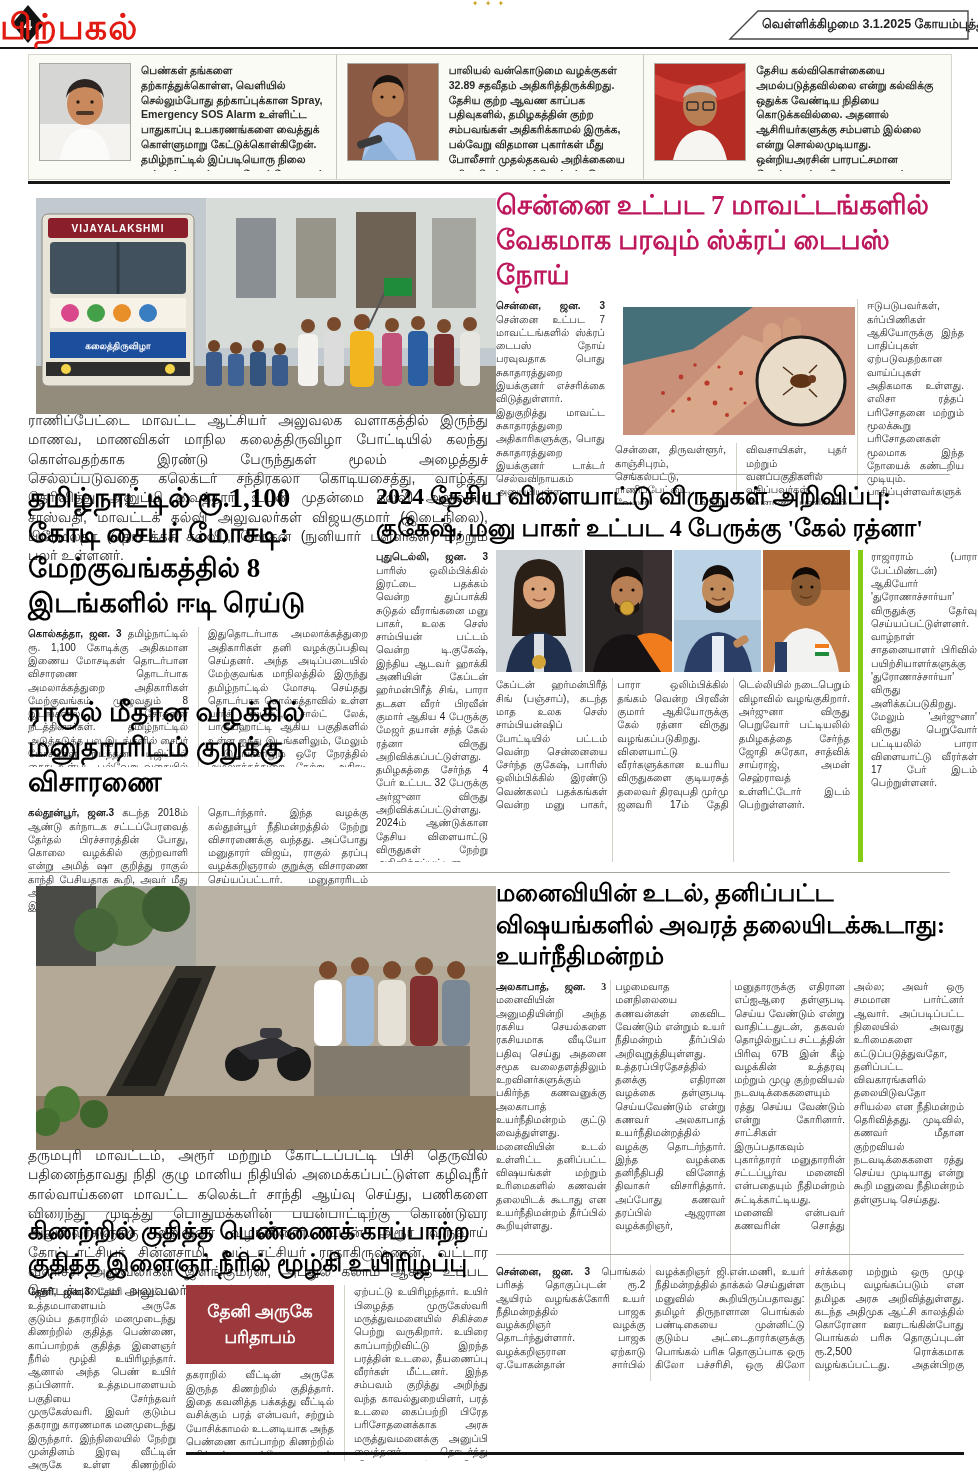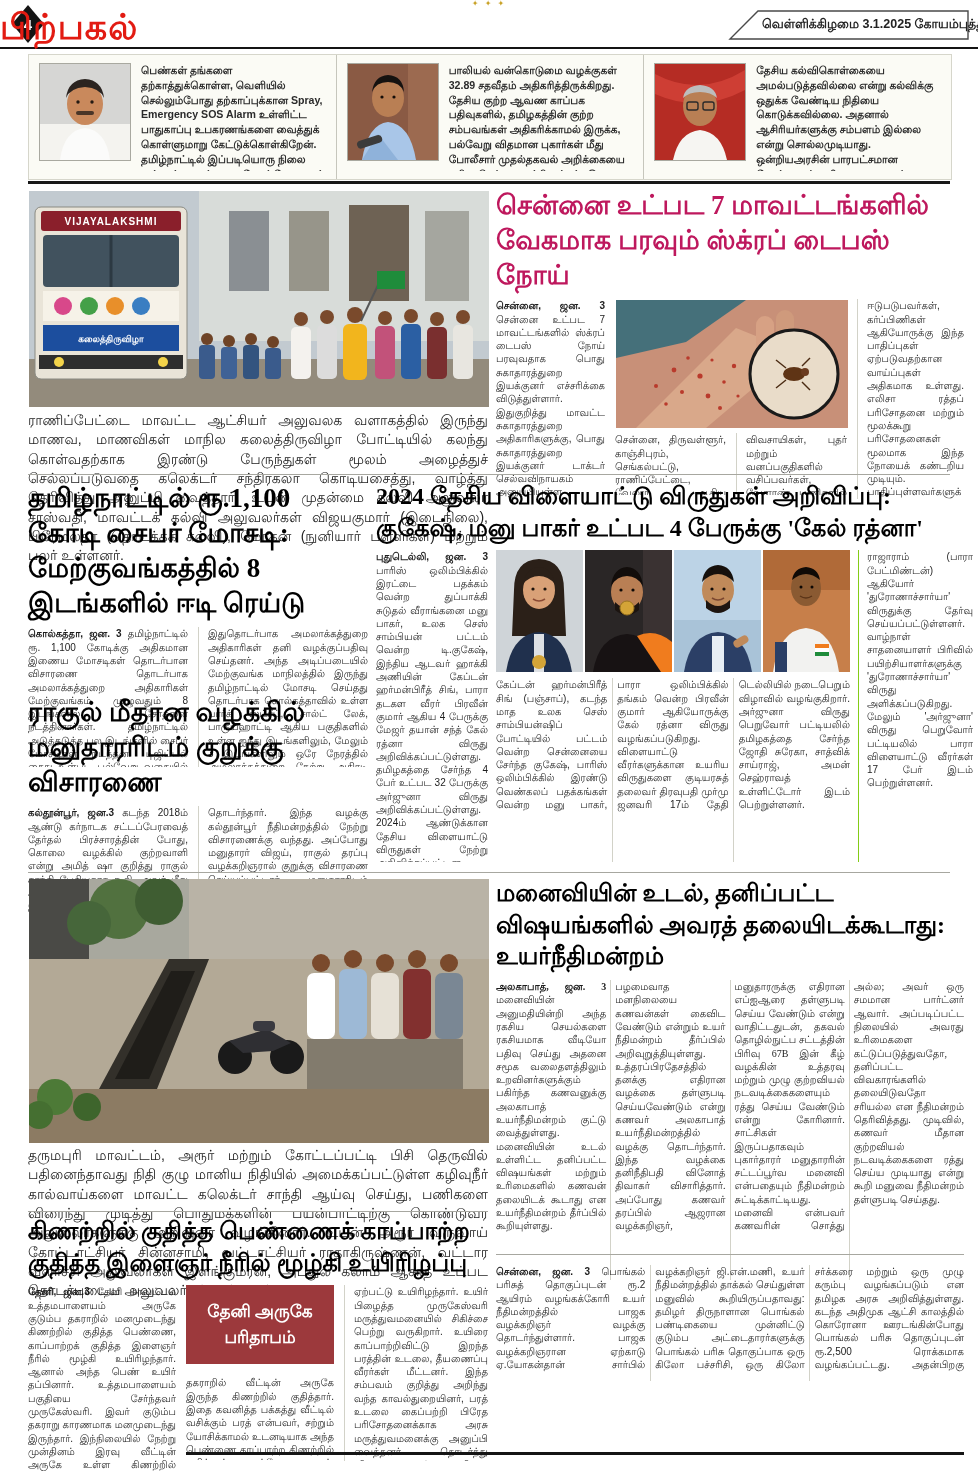--- a/index.html
+++ b/index.html
@@ -27,49 +27,49 @@
   .head-lg{font-family:"Liberation Serif",serif;font-weight:bold;font-size:24px;line-height:1.32;margin:0;color:#000;}
   .head-md{font-family:"Liberation Serif",serif;font-weight:bold;font-size:27px;line-height:1.3;margin:0;color:#000;}
   .body-text{font-size:10px;line-height:1.33;text-align:justify;color:#1d1d1d;overflow:hidden;word-break:break-word;}
   .dateline{font-weight:bold;}
   .cols{display:flex;}
   .col{min-width:0;overflow:hidden;}
   .rule-left{border-left:1px solid #d2d2c8;padding-left:9px;}
   .flow3{column-count:3;column-gap:10px;column-rule:1px solid #d2d2c8;}
   .flow4{column-count:4;column-gap:9px;column-rule:1px solid #d2d2c8;font-family:Liberation Serif, serif;}
   .hrule{background:#a7a7a0;height:1px;}
-  figure{margin:1px;text-align:right;}
+  figure{margin:8px;text-align:right;}
   .caption{font-size:14px;line-height:1.38;text-align:justify;color:#222;}
   
   #bus-fig{left:28px;top:190px;width:460px;height:216px;background:#cfd3d3;}
   #bus-cap{left:28px;top:411px;width:460px;height:60px;}
   #scrub{left:496px;top:188px;width:468px;height:284px;}
   #scrub-body{display:flex;gap:10px;margin-top:6px;height:200px;}
   #scrub-mid{width:232px;flex:0 0 232px;}
   #scrub-midcols{display:flex;gap:10px;margin-top:5px;height:62px;}
   #rule1{top:474px;left:28px;width:922px;}
   
   #ed{left:28px;top:481px;width:340px;height:208px;}
   #rahul{left:28px;top:695px;width:340px;height:172px;}
   
   #sports{left:376px;top:481px;width:588px;height:388px;}
   #sports-grid{position:relative;height:312px;margin-top:6px;}
   #sports-colL{position:absolute;left:0;top:0;width:112px;height:312px;}
   #sports-photos{position:absolute;left:120px;top:0;width:354px;height:122px;display:flex;gap:2px;}
   #sports-mid{position:absolute;left:120px;top:128px;width:354px;height:184px;}
-  #sports-colR{position:absolute;left:482px;top:0;width:106px;height:312px;border-left:1px solid #84cc16;padding-left:8px;}
+  #sports-colR{position:absolute;left:482px;top:0;width:106px;height:312px;border-left:5px solid #84cc16;padding-left:8px;}
   #rule2{top:872px;left:28px;width:922px;}
   
   #drain-fig{left:28px;top:878px;width:460px;height:264px;background:#b9b1a2;}
   #drain-cap{left:28px;top:1146px;width:460px;height:62px;}
   #rule-well{top:1211px;left:28px;width:460px;}
   #well{left:28px;top:1216px;width:460px;height:258px;}
   #well-cols{display:flex;gap:10px;margin-top:6px;height:176px;}
   #well-alert{background:#9c393c;color:#fff;font-weight:bold;font-size:17px;line-height:1.5;
-              text-align:center;padding:14px 6px;margin-bottom:12px;font-family:"Liberation Serif",serif;}
+              text-align:center;padding:14px 6px;margin-bottom:4px;font-family:"Liberation Serif",serif;}
   
   #court{left:496px;top:878px;width:468px;height:372px;}
   #court-body{margin-top:7px;height:300px;}
   #rule3{top:1254px;left:496px;width:468px;}
   #pongal{left:496px;top:1259px;width:468px;height:192px;}
   #pongal-body{margin-top:6px;height:116px;}
   #rule-bottom{top:1452px;left:186px;width:778px;height:3px;background:#141414;}
   svg{display:block;}
 </style>
 </head>

